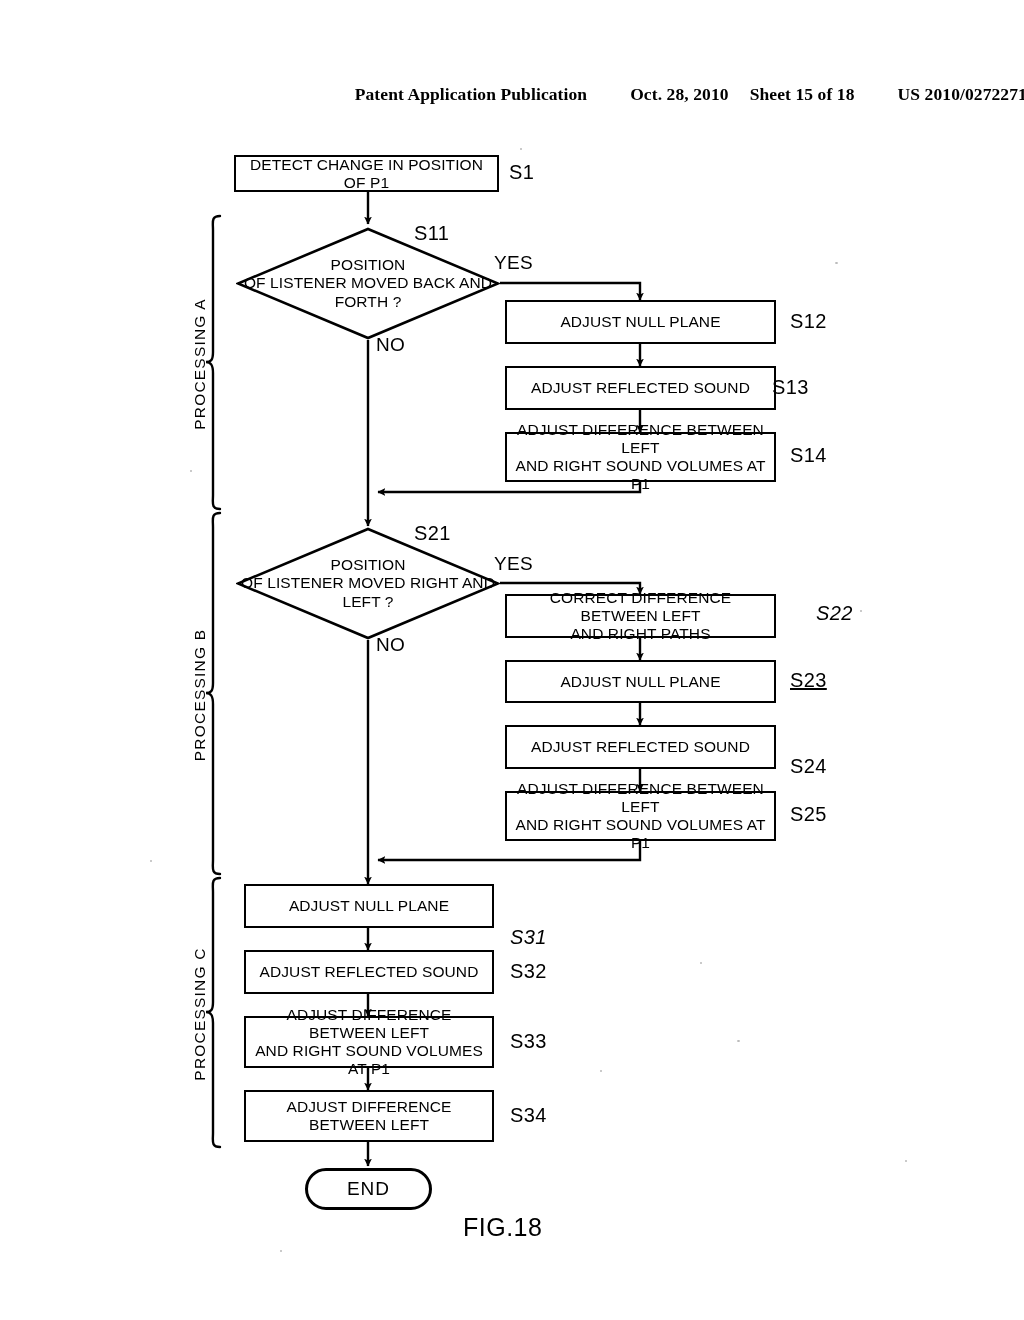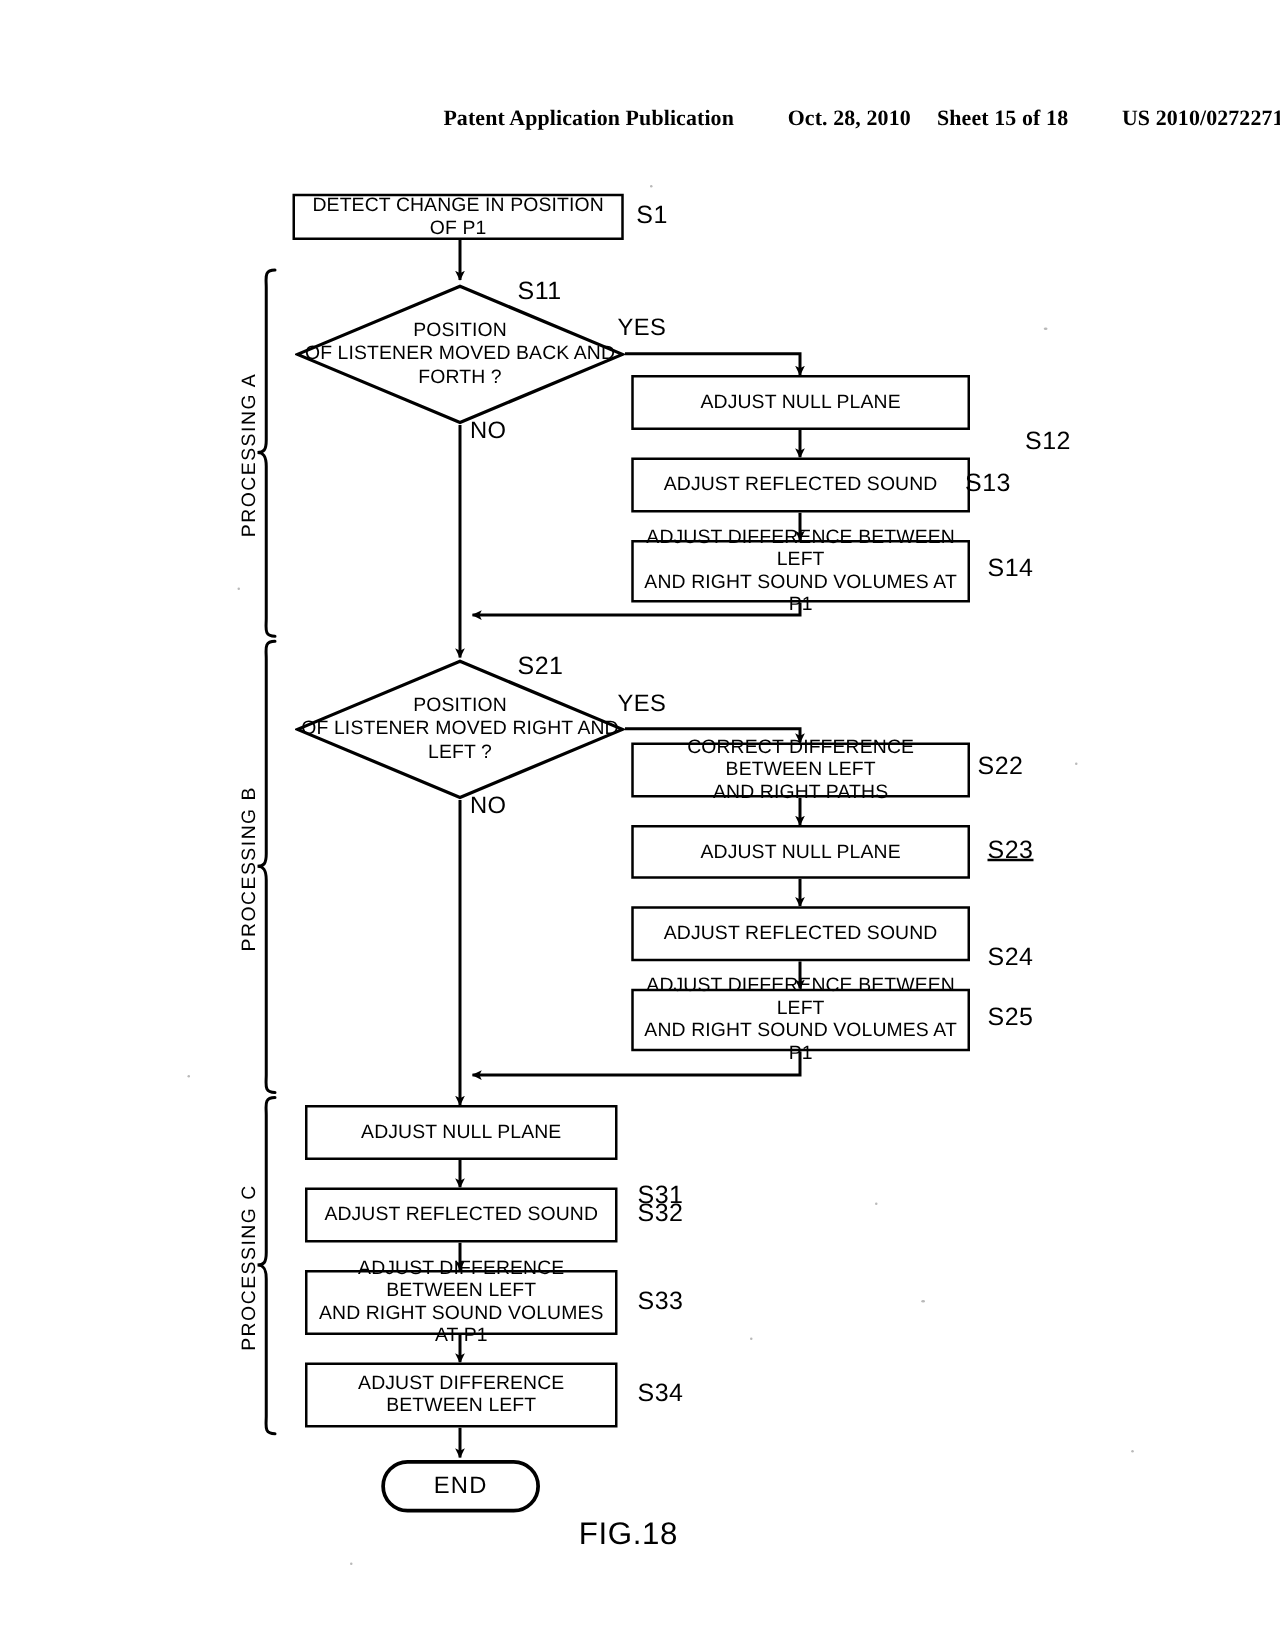--- a/index.html
+++ b/index.html
@@ -224,21 +224,21 @@
       </div>
     </div>
   </div>
   <div class="slabel" style="left:414px; top:222px;">S11</div>
   <div class="elabel" style="left:494px; top:252px;">YES</div>
   <div class="elabel" style="left:376px; top:334px;">NO</div>
 
   <div class="pbox" style="left:505px; top:300px; width:271px; height:44px;">
     <span class="txt">ADJUST NULL PLANE</span>
   </div>
-  <div class="slabel" style="left:820px; top:310px;margin-top:32px;">S12</div>
+  <div class="slabel" style="left:790px; top:310px;">S12</div>
 
   <div class="pbox" style="left:505px; top:366px; width:271px; height:44px;">
     <span class="txt">ADJUST REFLECTED SOUND</span>
   </div>
   <div class="slabel" style="left:772px; top:376px;">S13</div>
 
   <div class="pbox" style="left:505px; top:432px; width:271px; height:50px;">
     <span class="txt">
       <span style="display:block;">ADJUST DIFFERENCE BETWEEN LEFT</span>
       <span style="display:block;">AND RIGHT SOUND VOLUMES AT P1</span>
@@ -261,21 +261,21 @@
   <div class="slabel" style="left:414px; top:522px;">S21</div>
   <div class="elabel" style="left:494px; top:553px;">YES</div>
   <div class="elabel" style="left:376px; top:634px;">NO</div>
 
   <div class="pbox" style="left:505px; top:594px; width:271px; height:44px;">
     <span class="txt">
       <span style="display:block;">CORRECT DIFFERENCE BETWEEN LEFT</span>
       <span style="display:block;">AND RIGHT PATHS</span>
     </span>
   </div>
-  <div class="slabel" style="left:782px; top:602px;">S22</div>
+  <div class="slabel" style="left:816px; top:602px;font-style:italic;">S22</div>
 
   <div class="pbox" style="left:505px; top:660px; width:271px; height:43px;">
     <span class="txt">ADJUST NULL PLANE</span>
   </div>
   <div class="slabel" style="left:790px; top:669px;text-decoration:underline;">S23</div>
 
   <div class="pbox" style="left:505px; top:725px; width:271px; height:44px;">
     <span class="txt">ADJUST REFLECTED SOUND</span>
   </div>
   <div class="slabel" style="left:790px; top:755px;">S24</div>
@@ -284,21 +284,21 @@
     <span class="txt">
       <span style="display:block;">ADJUST DIFFERENCE BETWEEN LEFT</span>
       <span style="display:block;">AND RIGHT SOUND VOLUMES AT P1</span>
     </span>
   </div>
   <div class="slabel" style="left:790px; top:803px;">S25</div>
 
   <div class="pbox" style="left:244px; top:884px; width:250px; height:44px;">
     <span class="txt">ADJUST NULL PLANE</span>
   </div>
-  <div class="slabel" style="left:510px; top:945px;">S31</div>
+  <div class="slabel" style="left:510px; top:926px;font-style:italic;">S31</div>
 
   <div class="pbox" style="left:244px; top:950px; width:250px; height:44px;">
     <span class="txt">ADJUST REFLECTED SOUND</span>
   </div>
   <div class="slabel" style="left:510px; top:960px;">S32</div>
 
   <div class="pbox" style="left:244px; top:1016px; width:250px; height:52px;">
     <span class="txt">
       <span style="display:block;">ADJUST DIFFERENCE BETWEEN LEFT</span>
       <span style="display:block;">AND RIGHT SOUND VOLUMES AT P1</span>

